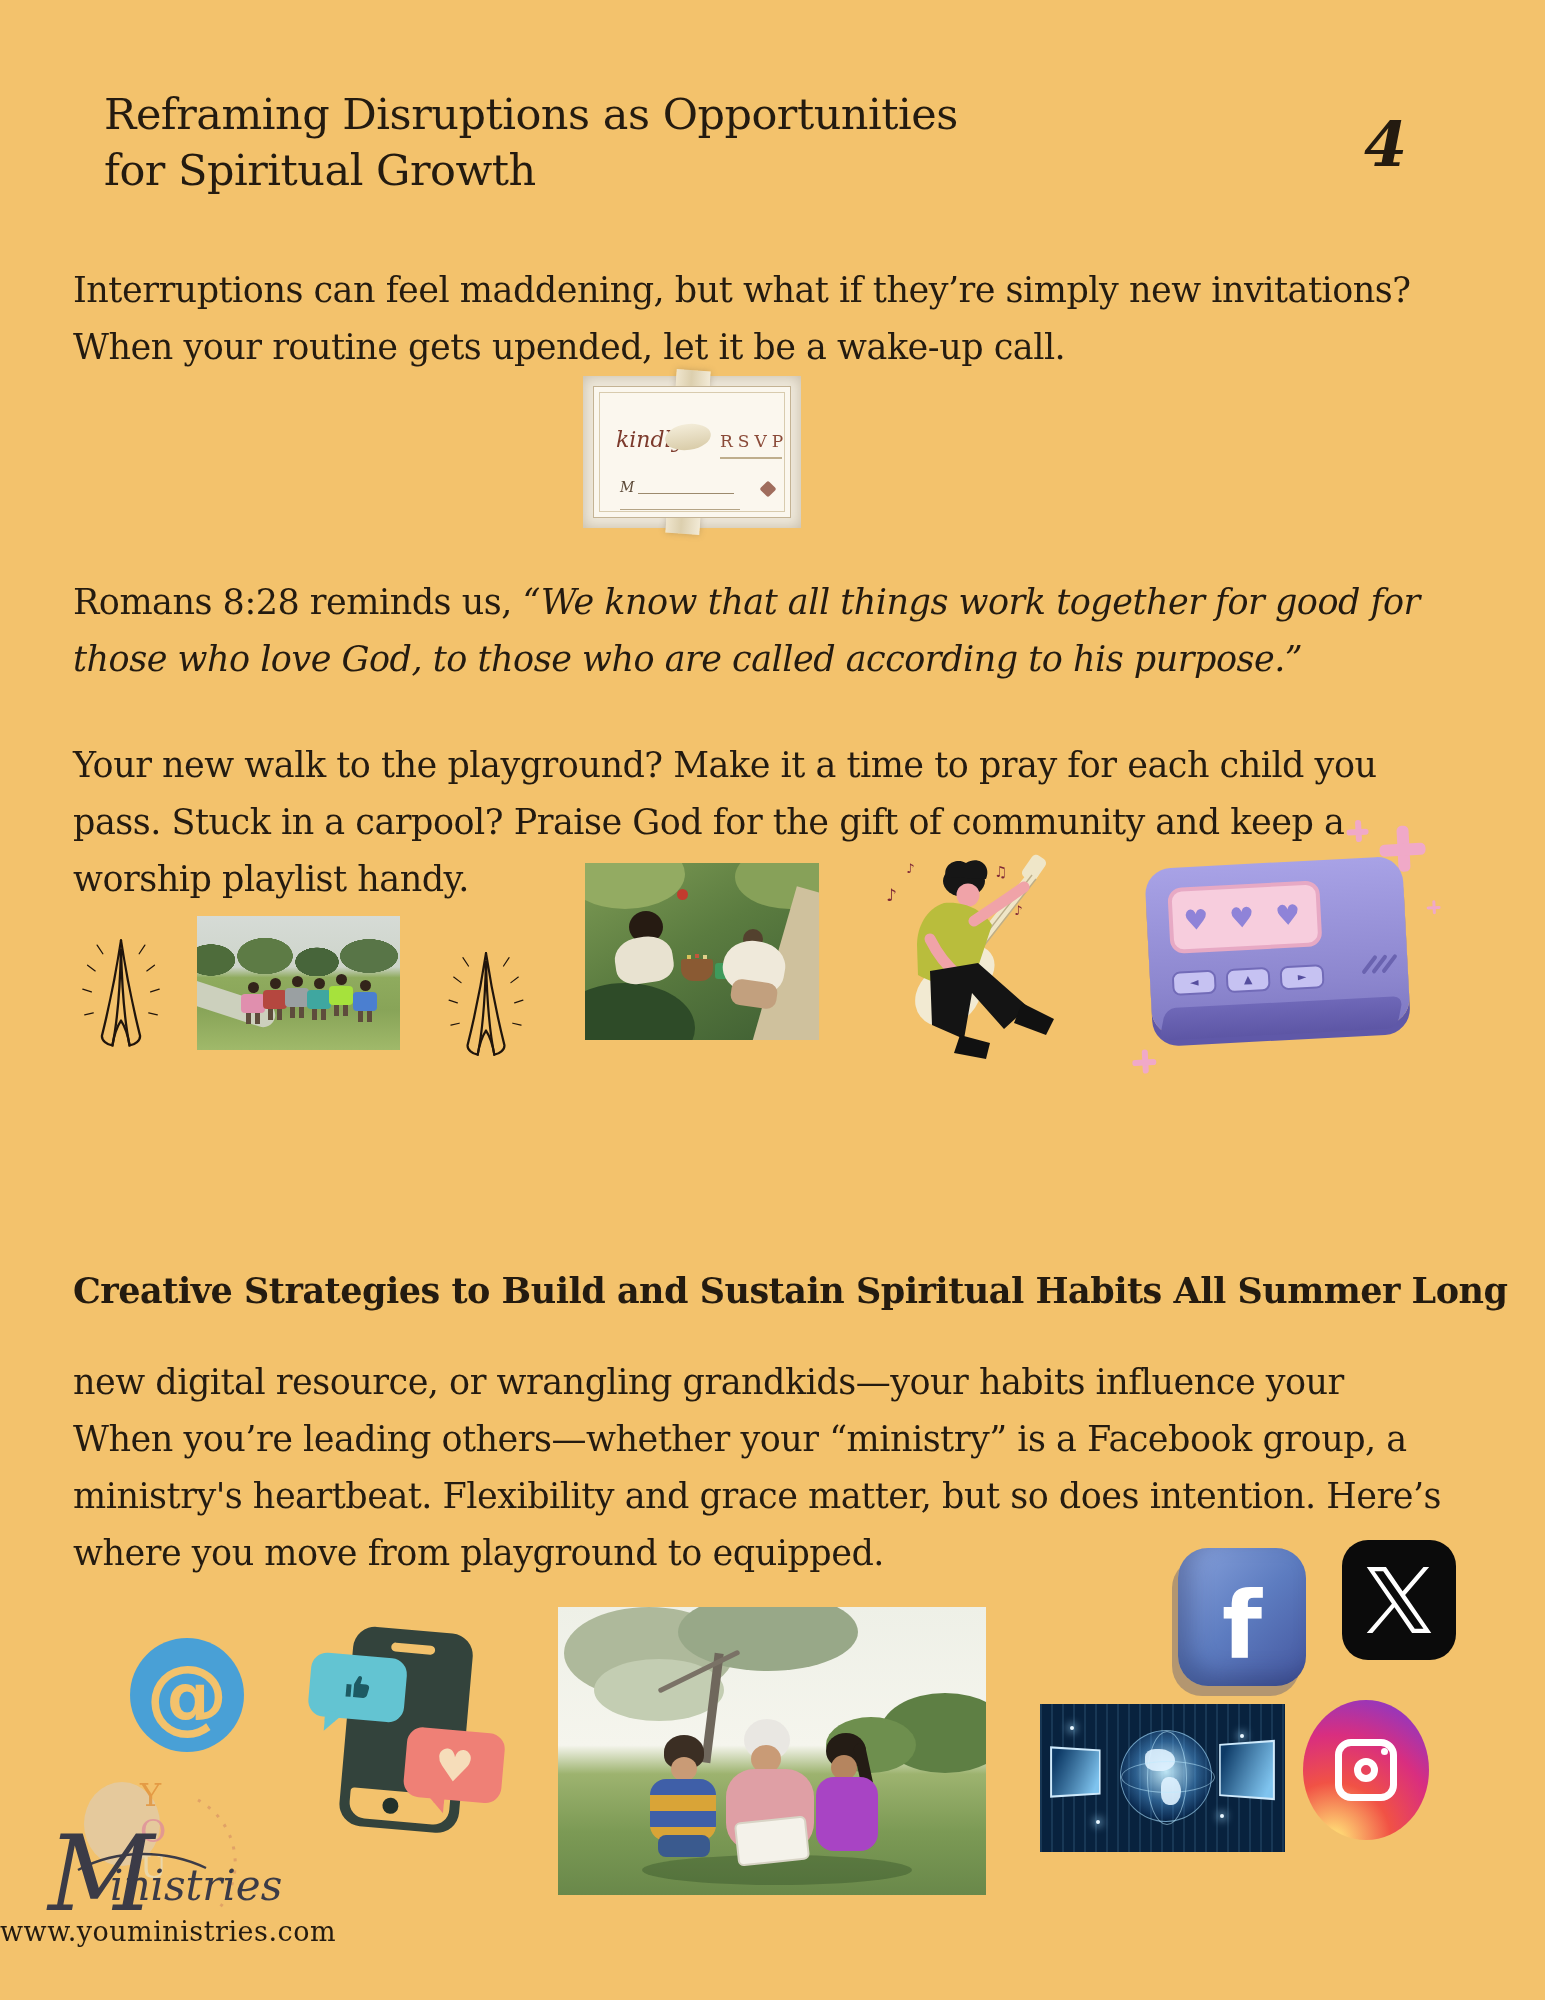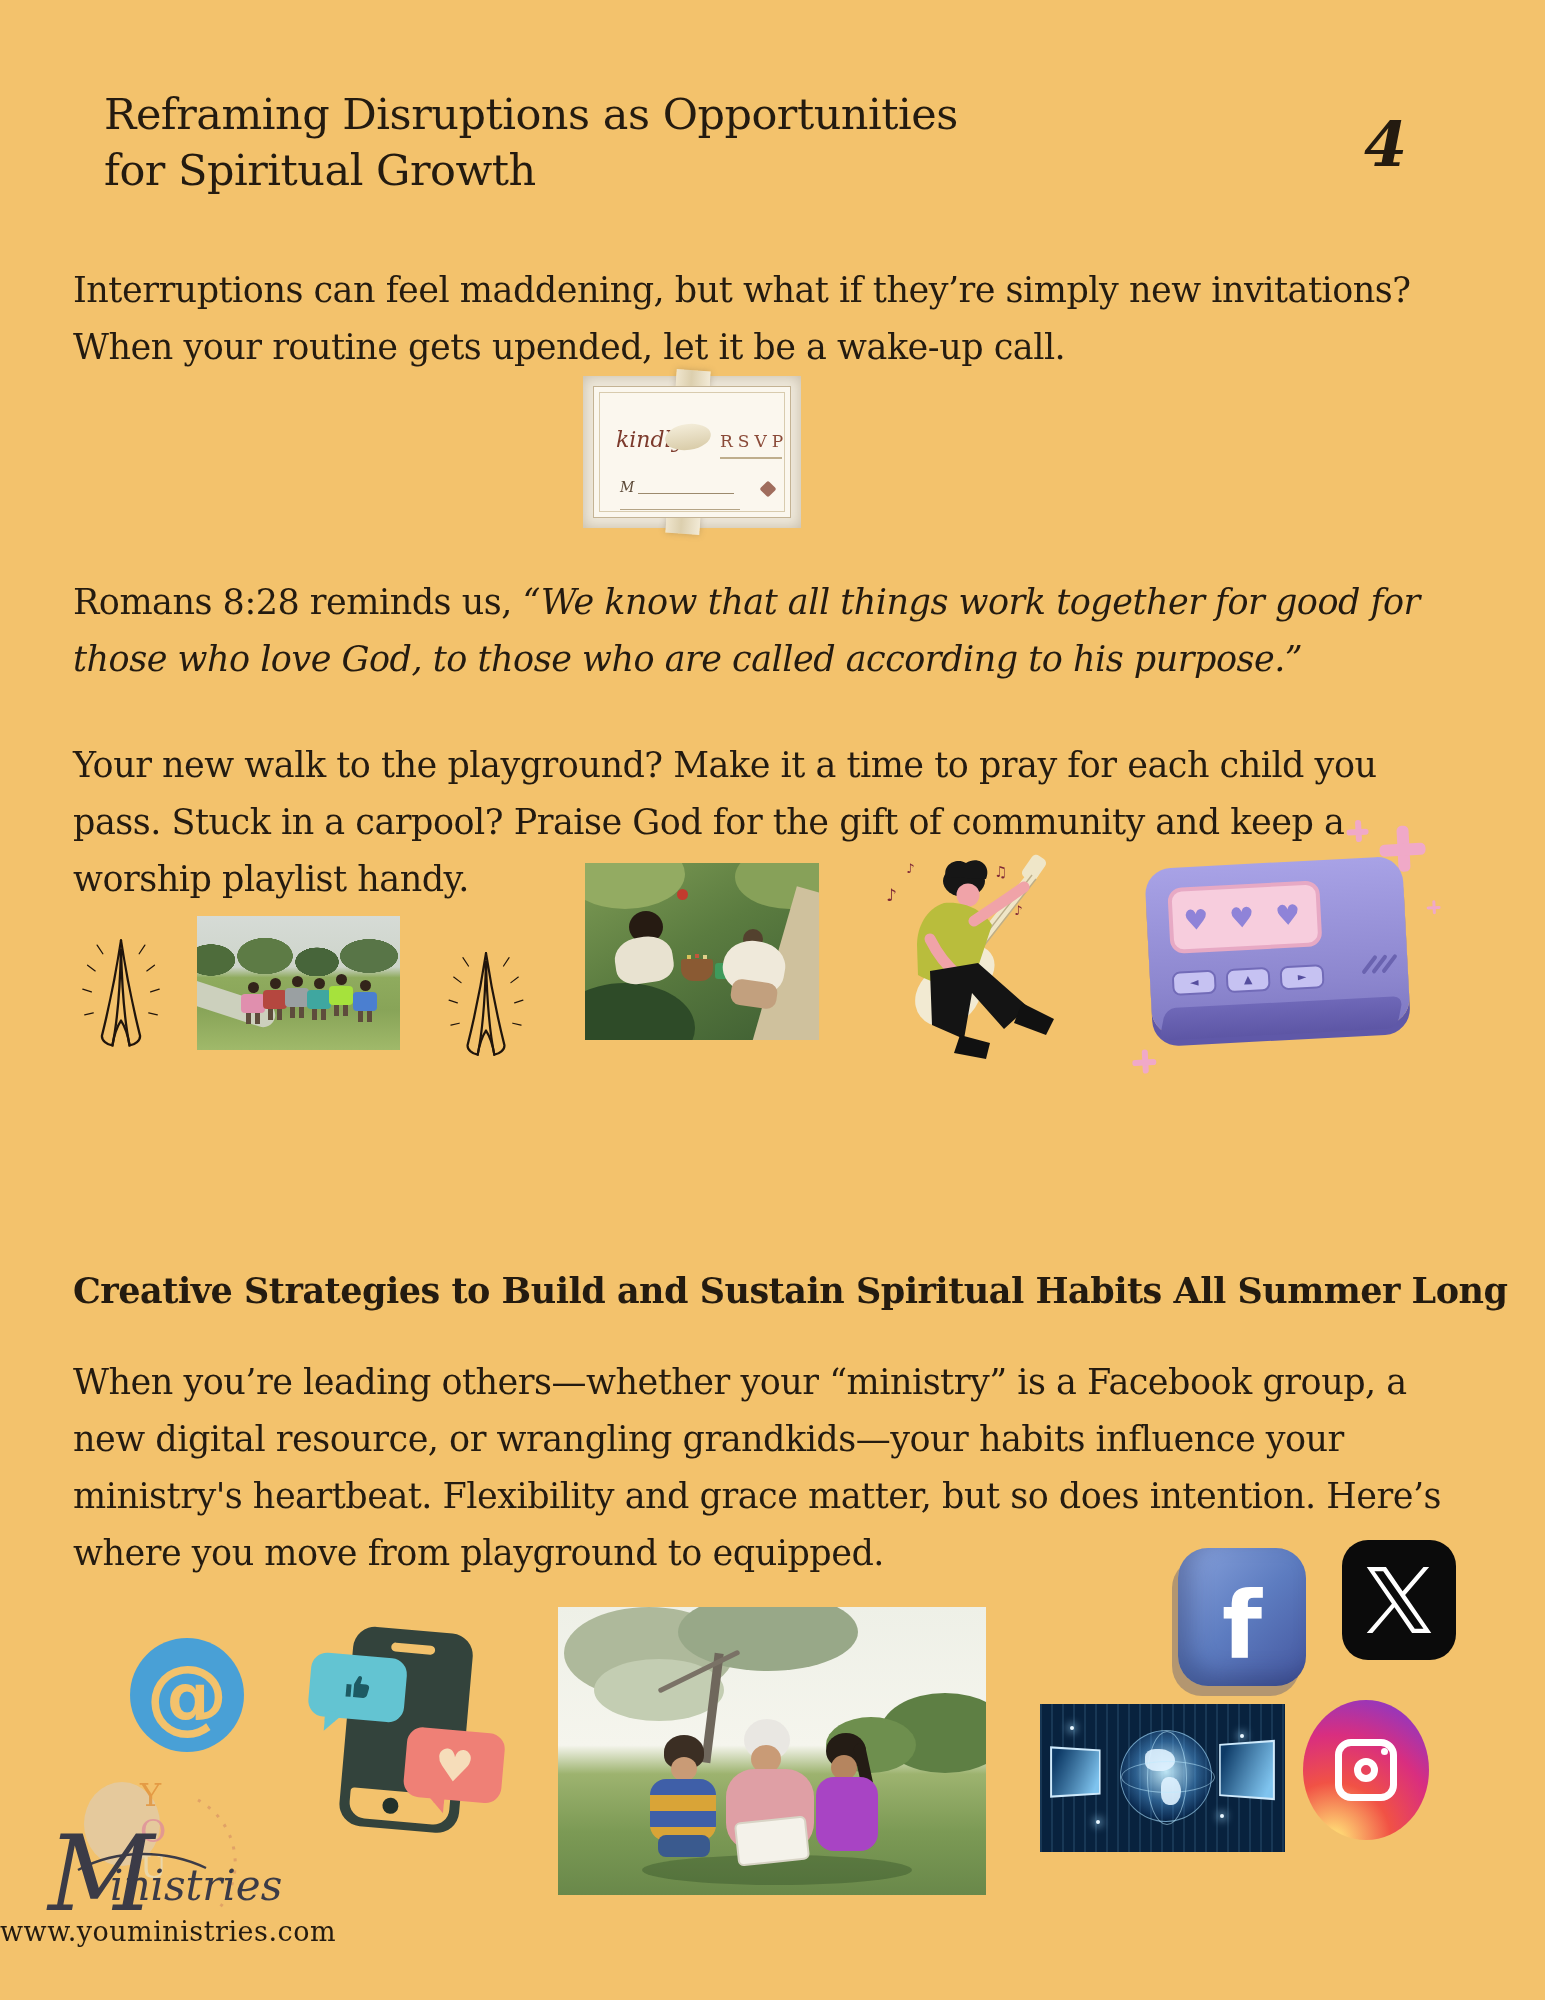--- a/index.html
+++ b/index.html
@@ -388,22 +388,22 @@
       <div class="pager-slash" style="right:26px;"></div>
       <div class="pager-slash" style="right:16px;"></div>
       <div class="pager-lid"></div>
     </div>
   </div>
 
 
   <div class="abs body-text p-heading line">Creative Strategies to Build and Sustain Spiritual Habits All Summer Long</div>
 
   <div class="abs body-text p-leading">
+    <div class="line">new digital resource, or wrangling grandkids—your habits influence your</div>
     <div class="line">When you’re leading others—whether your “ministry” is a Facebook group, a</div>
-    <div class="line">new digital resource, or wrangling grandkids—your habits influence your</div>
     <div class="line">ministry's heartbeat. Flexibility and grace matter, but so does intention. Here’s</div>
     <div class="line">where you move from playground to equipped.</div>
   </div>
 
   <div class="abs at-icon">
     <span>@</span>
   </div>
 
   <div class="abs phone">
     <div class="phone-body">

